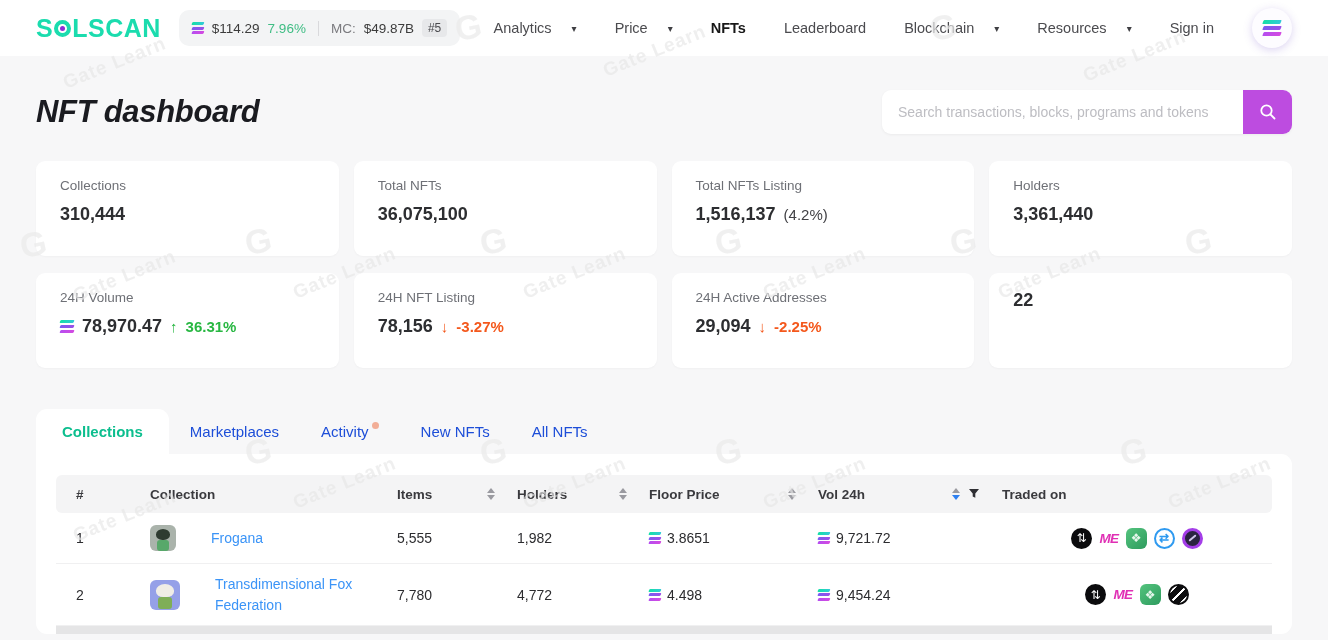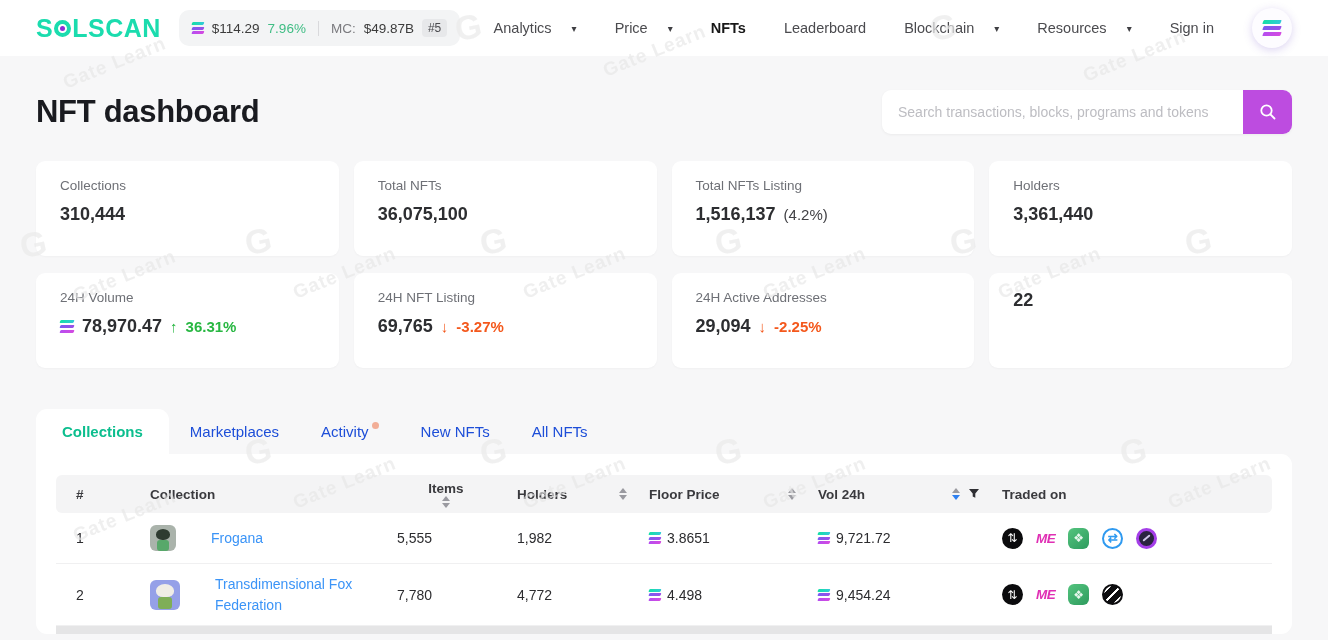--- a/index.html
+++ b/index.html
@@ -32,21 +32,21 @@
   .nav { margin-left:auto; display:flex; align-items:center; gap:38px; font-size:14.5px; color:#4b4b4f; }
   .nav-item { display:flex; align-items:center; gap:20px; cursor:pointer; }
   .nav-item.active { font-weight:700; color:#181818; }
   .caret { font-size:10px; color:#3f3f43; }
   .sol-btn { width:40px; height:40px; border-radius:50%; background:#fdfcff; box-shadow:0 2px 8px rgba(110,80,200,.25); display:flex; align-items:center; justify-content:center; }
   .sol-btn .sol i { width:18px; height:4px; }
 
   
   .main { padding:0 36px; position:relative; z-index:2; }
   .title-row { display:flex; justify-content:space-between; align-items:center; margin-top:34px; }
-  .page-title { font-size:31px; font-weight:800; color:#1a1b20; letter-spacing:-.3px; }
+  .page-title { font-size:31px; font-weight:800; color:#1a1b20; letter-spacing:-.3px;font-style:italic; }
 
   .search { width:410px; height:44px; display:flex; background:#fff; border-radius:9px; overflow:hidden; box-shadow:0 1px 3px rgba(0,0,0,.05); }
   .search input { flex:1; border:0; outline:none; padding:0 16px; font-size:14px; color:#333; font-family:"Liberation Sans", sans-serif; background:transparent; }
   .search input::placeholder { color:#bdbdc2; }
   .search-btn { width:49px; border:0; background:#bd4ce0; display:flex; align-items:center; justify-content:center; cursor:pointer; }
 
   .stats { display:grid; grid-template-columns:repeat(4,1fr); gap:17px 15px; margin-top:27px; }
   .card { background:#fff; border-radius:9px; padding:17px 24px 19px; box-shadow:0 1px 2px rgba(0,0,0,.03); height:95px; }
   .card .lbl { font-size:13.5px; color:#6e7076; margin-bottom:11px; }
   .card .val-row { display:flex; align-items:center; gap:8px; }
@@ -61,21 +61,21 @@
   .tab { padding:14px 21px; font-size:15px; color:#1d4ed8; cursor:pointer; position:relative; }
   .tab.active { background:#fff; border-radius:11px 11px 0 0; color:#0cbe8e; font-weight:700; padding:14px 26px; }
   .tab-dot { display:inline-block; width:7px; height:7px; border-radius:50%; background:#f2ae97; margin-left:3px; vertical-align:8px; }
 
   
   .table-card { background:#fff; border-radius:0 11px 11px 11px; padding:21px 20px 0; }
   .thead { display:flex; align-items:center; height:38px; background:#f4f4f5; border-radius:6px; font-size:13.5px; font-weight:700; color:#3a3a3e; }
   .trow { display:flex; align-items:center; min-height:51px; border-bottom:1px solid #f0f0f1; font-size:14px; color:#2c2c2f; }
   .c-num { width:94px; padding-left:20px; }
   .c-coll { width:247px; display:flex; align-items:center; gap:11px; }
-  .c-items { width:120px;flex-direction:column; }
+  .c-items { width:120px; }
   .c-holders { width:132px; }
   .c-floor { width:169px; }
   .c-vol { width:184px; }
   .c-traded { flex:1; }
   .hflex { display:flex; align-items:center; justify-content:space-between; padding-right:22px; }
   .sorter { display:inline-flex; flex-direction:column; gap:2px; line-height:0; }
   .sorter b { width:0; height:0; border-left:4px solid transparent; border-right:4px solid transparent; }
   .sorter .s-up { border-bottom:5px solid #9a9aa0; }
   .sorter .s-dn { border-top:5px solid #9a9aa0; }
   .sorter .on  { border-top-color:#2d7ff0; }
@@ -85,21 +85,21 @@
   .avatar.a1 { width:26px; height:26px; background:#aab3ab; }
   .avatar.a1::before { content:""; position:absolute; left:6px; top:4px; width:14px; height:11px; background:#2e3b30; border-radius:50% 50% 45% 45%; }
   .avatar.a1::after { content:""; position:absolute; left:7px; top:15px; width:12px; height:11px; background:#58a86a; border-radius:3px; }
   .avatar.a2 { width:30px; height:30px; background:#95a0e8; }
   .avatar.a2::before { content:""; position:absolute; left:6px; top:4px; width:18px; height:13px; background:#f0ede6; border-radius:50% 50% 40% 40%; }
   .avatar.a2::after { content:""; position:absolute; left:8px; top:17px; width:14px; height:12px; background:#7fae57; border-radius:3px; }
   .coll-link { color:#3b94f7; cursor:pointer; max-width:165px; line-height:1.5;margin-left:24px; }
 
   .num-cell { display:flex; align-items:center; gap:6px; }
 
-  .mk-row { display:flex; align-items:center; gap:13px; }
+  .mk-row { display:flex; align-items:center; gap:7px;justify-content:center; }
   .mk { width:21px; height:21px; border-radius:50%; display:inline-flex; align-items:center; justify-content:center; flex:none; }
   .mk-tensor { background:#0b0b0d; color:#fff; font-size:12px; }
   .mk-tensor::before { content:"⇅"; }
   .mk-me { width:auto; border-radius:0; font-weight:800; font-style:italic; font-size:13.5px; color:#e02fb4; letter-spacing:-.5px; }
   .mk-green { background:linear-gradient(140deg,#54c47e,#2e9b5e); color:#e6f7ec; font-size:12px; border-radius:6px; }
   .mk-green::before { content:"❖"; }
   .mk-blue { background:#fff; border:2px solid #2f9af0; color:#2f9af0; font-size:12px; font-weight:700; }
   .mk-blue::before { content:"⇄"; }
   .mk-purple { background:#2b2440; border:3px solid #a43ee8; }
   .mk-purple::before { content:""; width:9px; height:2px; background:#cfc6e8; transform:rotate(-40deg); border-radius:1px; }
@@ -244,21 +244,21 @@
             <i></i>
           </span>
         <span class="val">78,970.47</span>
         <span class="chg up">↑</span>
         <span class="chg up">36.31%</span>
       </div>
     </div>
     <div class="card">
       <div class="lbl">24H NFT Listing</div>
       <div class="val-row">
-        <span class="val">69,765</span>
+        <span class="val">78,156</span>
         <span class="chg down">↓</span>
         <span class="chg down">-3.27%</span>
       </div>
     </div>
     <div class="card">
       <div class="lbl">24H Active Addresses</div>
       <div class="val-row">
         <span class="val">29,094</span>
         <span class="chg down">↓</span>
         <span class="chg down">-2.25%</span>

